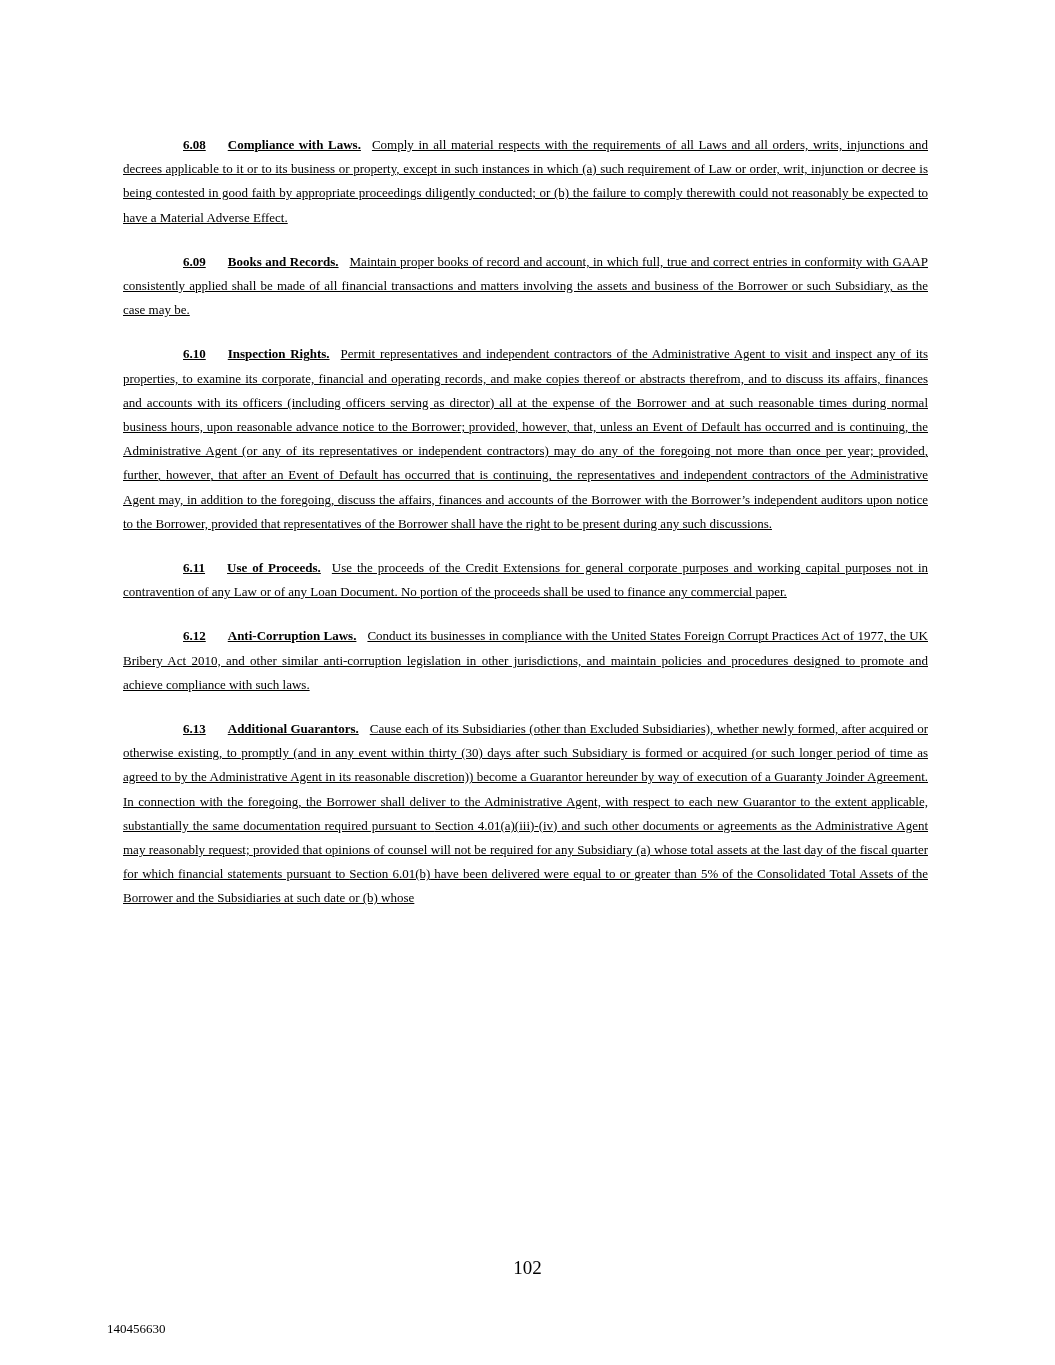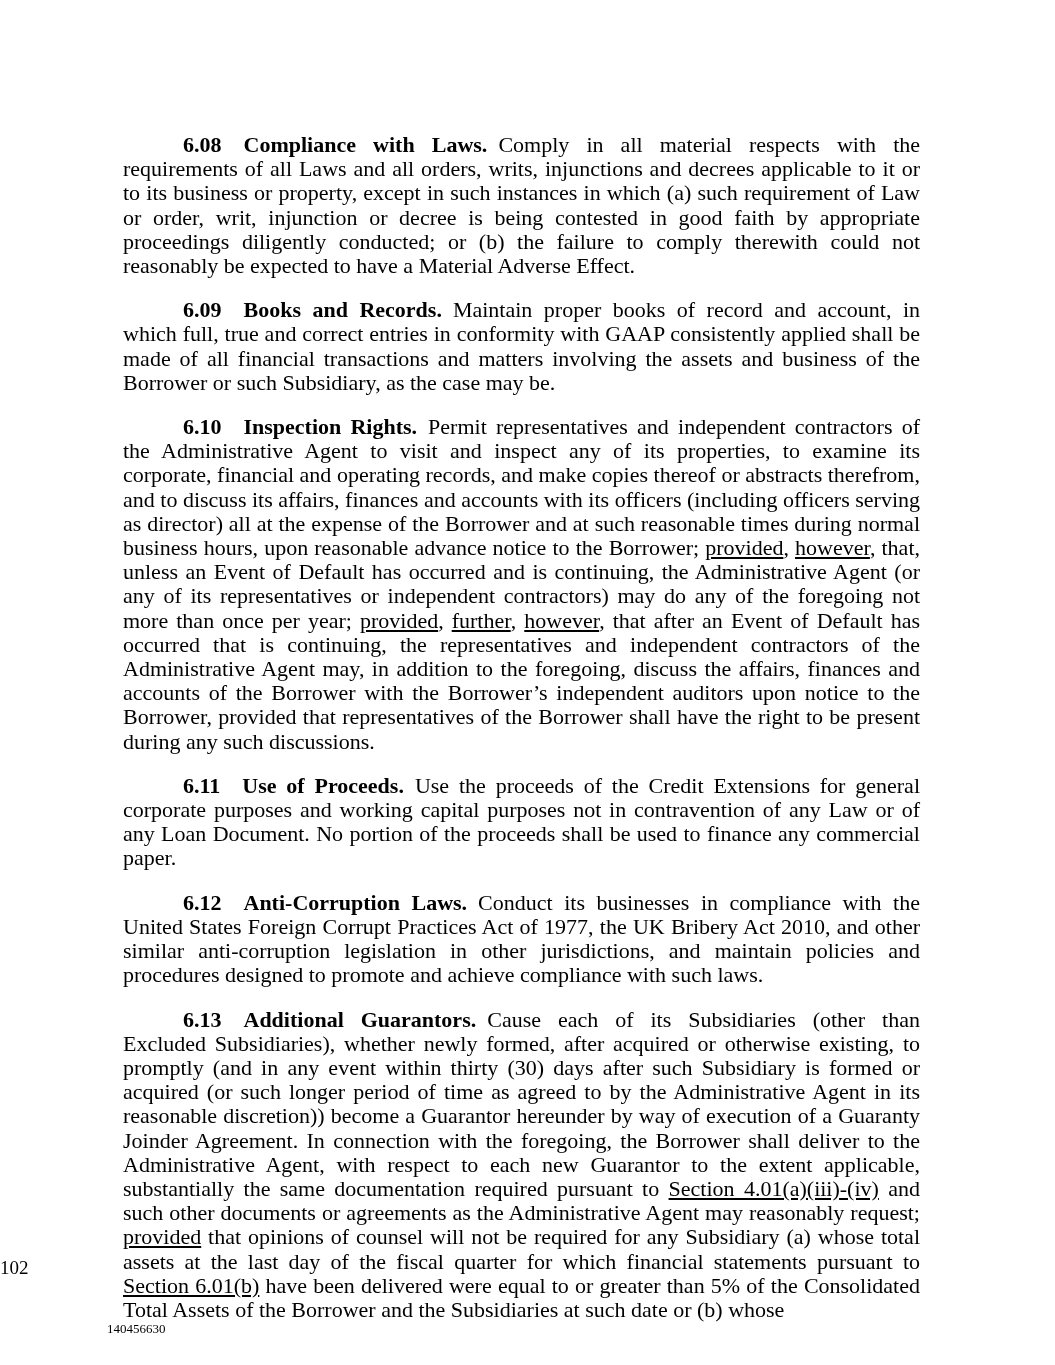--- a/index.html
+++ b/index.html
@@ -17,35 +17,37 @@
     inset: 0;
     background: #ffffff;
   }
   .content {
     position: absolute;
     top: 133px;
     left: 123px;
     right: 123px;
   }
   p.section {
-    font-size: 22px;
+    font-size: 13px;
     line-height: 24.2px;
     text-align: justify;
     text-indent: 60px;
-    margin: 0 12px 20px 0;
+    margin: 0 4px 20px 0;
+    text-decoration: underline;
   }
   .num, .ttl { font-weight: bold; }
   .gap-num { display: inline-block; width: 22px; }
   .gap-ttl { display: inline-block; width: 11px; }
   .u { text-decoration: underline; }
   .page-number {
     position: absolute;
     top: 1256px;
     left: 0;
     width: 100%;
+    text-align: center;
     font-size: 19px;
     line-height: 24px;
   }
   .doc-id {
     position: absolute;
     top: 1321px;
     left: 107px;
     font-size: 13px;
     line-height: 16px;
   }

